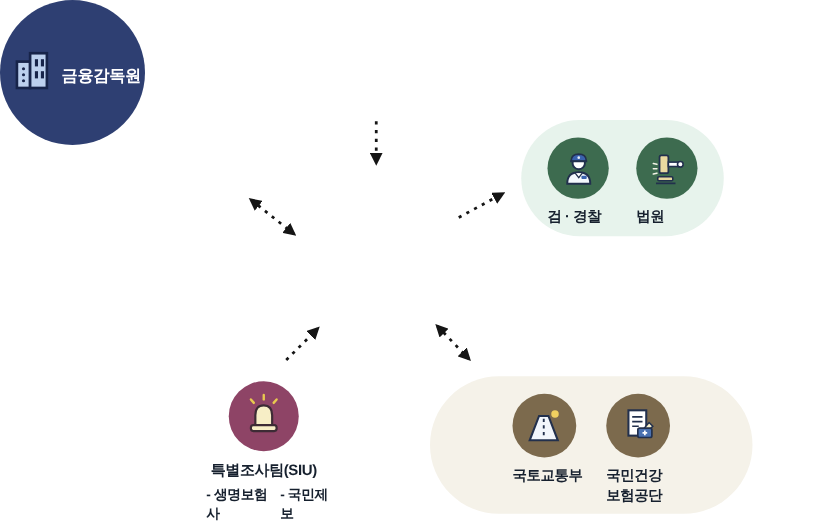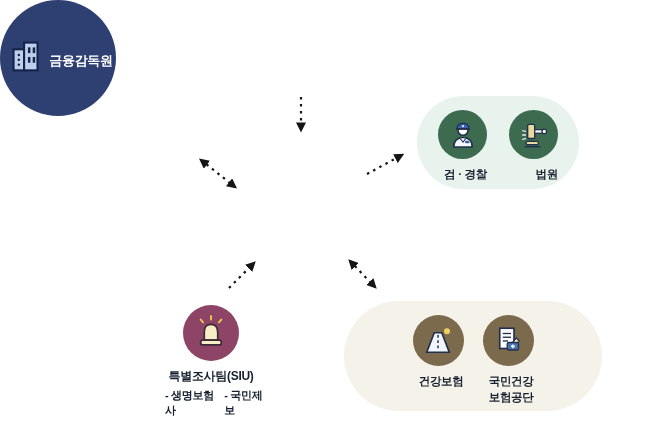--- a/index.html
+++ b/index.html
@@ -31,21 +31,21 @@
   
   .node-taskforce{left:83px;top:110px;width:116px;}
   .c-taskforce{width:57px;height:57px;background:#3e7bc8;}
   
   .node-siu{left:151px;top:305px;width:120px;}
   .c-siu{width:56px;height:56px;background:#8e4466;}
   
   .pill{position:absolute;border-radius:60px;display:flex;justify-content:center;box-sizing:border-box;}
   .pill-justice{left:417px;top:96px;width:162px;height:93px;background:#e7f3ec;gap:22px;padding-top:14px;}
   .pill-public{left:344px;top:301px;width:258px;height:110px;background:#f5f2e9;gap:19px;padding-top:14px;}
-  .pill .item{display:flex;flex-direction:column;align-items:flex-end;}
+  .pill .item{display:flex;flex-direction:column;align-items:flex-start;}
   .c-green{width:49px;height:49px;background:#3d6b4f;}
   .c-brown{width:51px;height:51px;background:#7c6a4d;}
   .pill .lbl{font-size:11.5px;margin-top:8px;}
   
   .arrows{position:absolute;left:0;top:0;width:658px;height:424px;pointer-events:none;}
 </style>
 </head>
 <body>
 
 <div class="stage">
@@ -145,21 +145,21 @@
     <div class="item">
       <div class="circle c-brown">
         <span>
           <svg width="36" height="36" viewBox="0 0 48 48">
             <circle cx="36" cy="11" r="4" fill="#f0d060"></circle>
             <path d="M19 13 L29 13 L39 39 L9 39 Z" fill="#f2f6fc" stroke="#22304d" stroke-width="2.2"></path>
             <line x1="24" y1="16" x2="24" y2="36" stroke="#22304d" stroke-width="2" stroke-dasharray="3.5 3.5"></line>
           </svg>
         </span>
       </div>
-      <div class="lbl">건강보험</div>
+      <div class="lbl">국토교통부</div>
     </div>
     <div class="item">
       <div class="circle c-brown">
         <span>
           <svg width="36" height="36" viewBox="0 0 48 48">
             <rect x="13" y="7" width="19" height="27" fill="#ffffff" stroke="#22304d" stroke-width="2.2"></rect>
             <g stroke="#22304d" stroke-width="1.8">
               <line x1="17" y1="14" x2="28" y2="14"></line>
               <line x1="17" y1="19" x2="28" y2="19"></line>
               <line x1="17" y1="24" x2="24" y2="24"></line>

